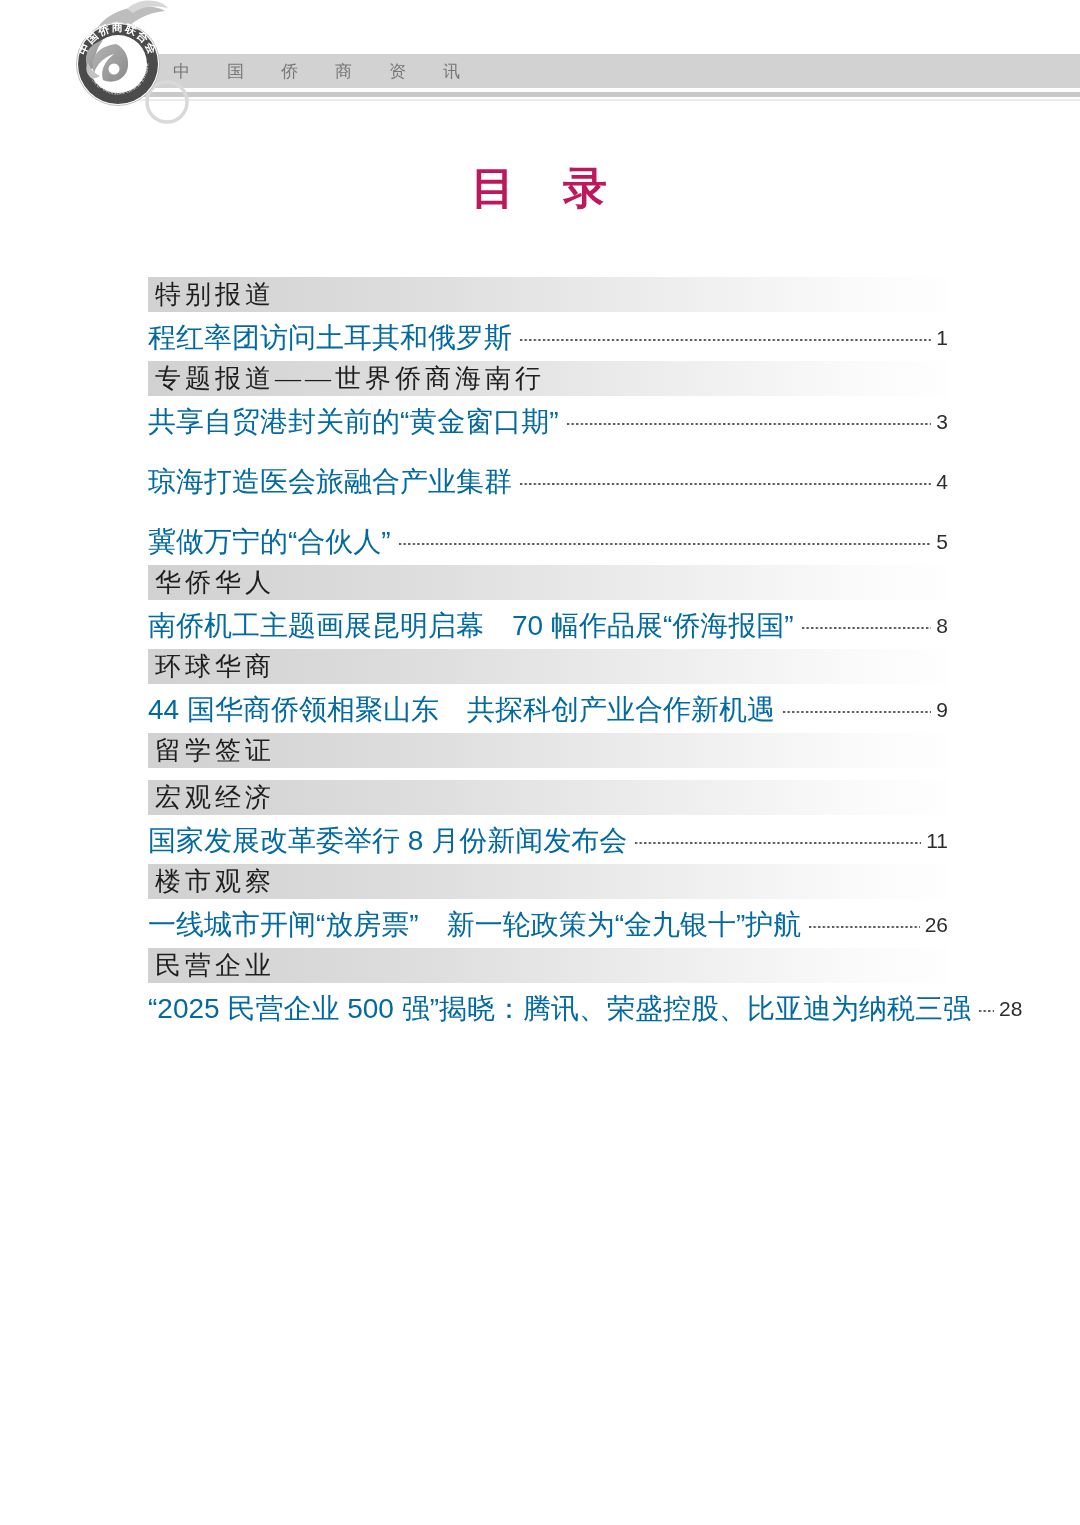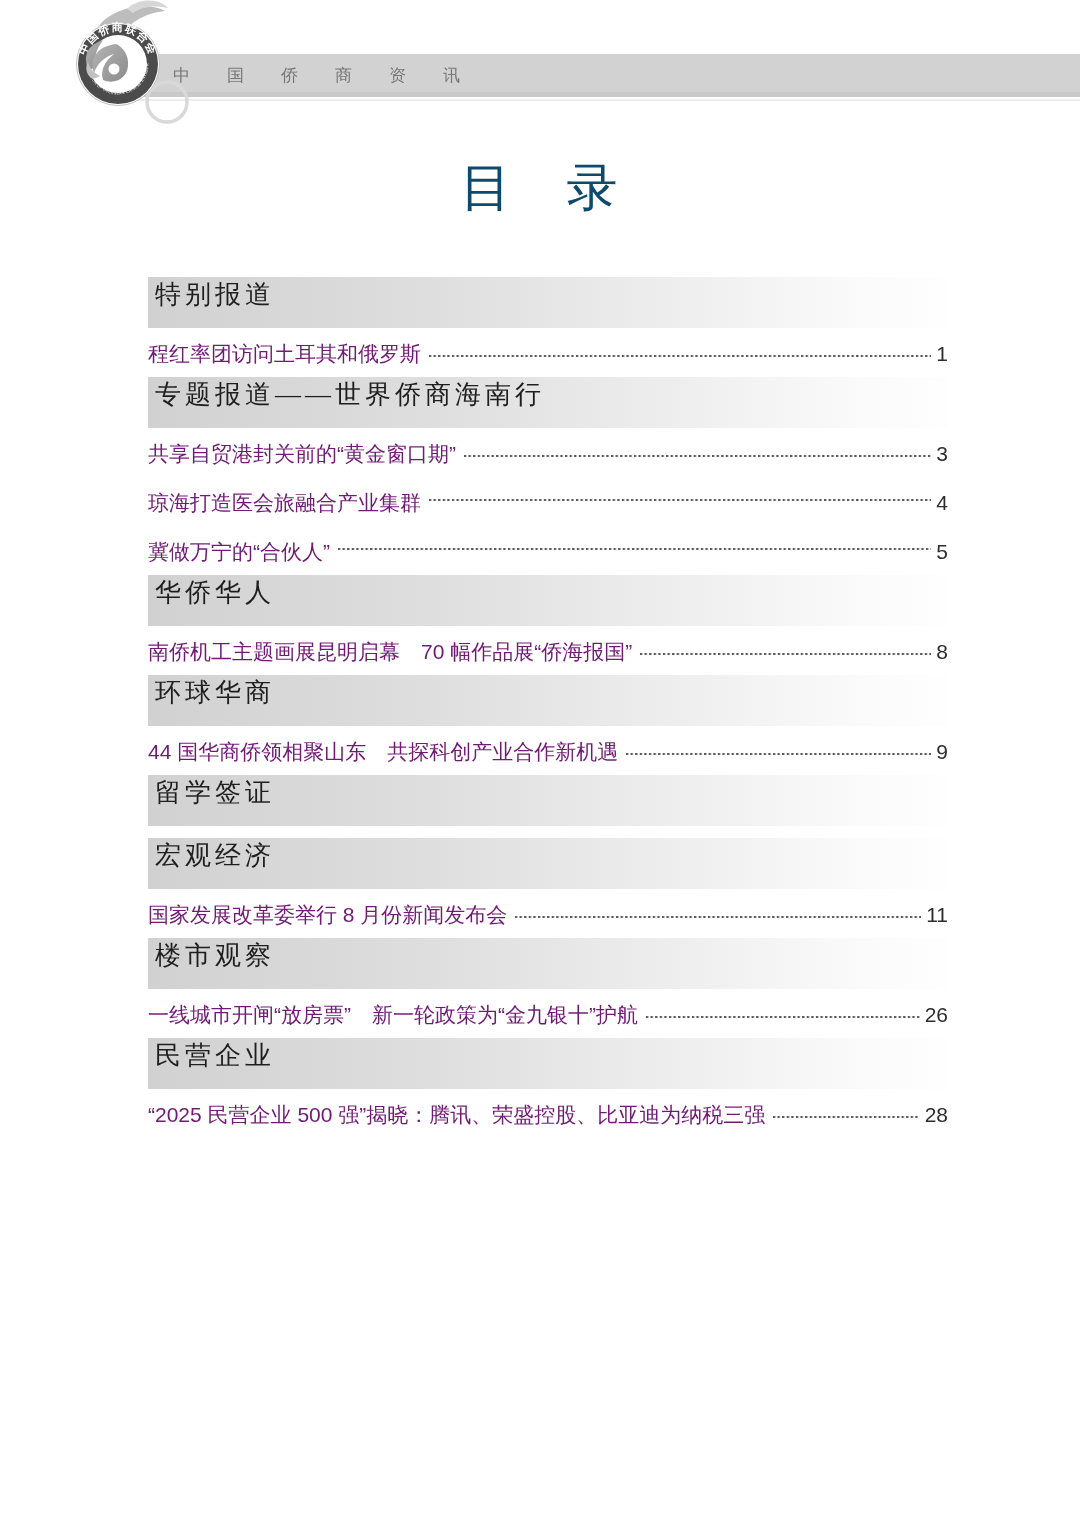--- a/index.html
+++ b/index.html
@@ -4,64 +4,64 @@
 <style>
   * { margin:0; padding:0; box-sizing:border-box; }
   html,body { background:#ffffff; }
   body {
     width:1080px; height:1525px; position:relative; overflow:hidden;
     font-family:"Liberation Sans","DejaVu Sans",sans-serif;
   }
 
   
   .brand-bar {
-    position:absolute; left:133px; right:0; top:54px; height:42px;
+    position:absolute; left:133px; right:0; top:54px; height:34px;
     background:var(--bar-gray,#d2d2d2);
     display:flex; align-items:center;
   }
   .brand-text {
     padding-left:40px;
     font-size:17px; color:#777777; letter-spacing:37px; white-space:nowrap;
   }
   .brand-underline {
     position:absolute; left:133px; right:0; top:92px; height:5px;
     background:#c9c9c9;
   }
   .brand-underline-faint {
     position:absolute; left:133px; right:0; top:99px; height:2px;
     background:#ececec;
   }
   .logo { position:absolute; left:26px; top:0; z-index:3; }
 
   
   .toc-title {
     margin:161px 0 0; text-align:center;
-    font-size:51px; line-height:54px; font-weight:normal;
-    color:#0c4a6e; letter-spacing:2px;
+    font-size:44px; line-height:54px; font-weight:bold;
+    color:#be185d; letter-spacing:2px;
     font-family:"Liberation Sans","DejaVu Sans",sans-serif;
   }
 
   
   .toc { position:absolute; left:148px; top:277px; width:800px; }
   .toc-section { margin-bottom:10px; }
   .section-bar {
-    height:51px; margin-bottom:12px;
+    height:35px; margin-bottom:12px;
     background:linear-gradient(90deg,
       var(--section-gray,#d1d1d1) 0%, #dedede 35%, #efefef 68%, #fbfbfb 90%, #fefefe 100%);
-    display:flex; align-items:flex-start;
+    display:flex; align-items:flex-end;
   }
   .section-label {
     padding-left:7px;
     font-family:"Liberation Serif","DejaVu Serif",serif;
     font-size:26px; letter-spacing:4px; color:#1e1e1e; white-space:nowrap;
   }
   .entry { display:flex; align-items:flex-end; line-height:27px; }
-  .entry + .entry { margin-top:22px;align-items:center; }
+  .entry + .entry { margin-top:33px; }
   .entry-title {
-    font-size:21px; color:#701a75; white-space:nowrap; flex:0 0 auto;
+    font-size:28px; color:#0369a1; white-space:nowrap; flex:0 0 auto;
   }
   .leader {
     flex:1 1 auto; height:10px; margin:0 5px 6px 7px; min-width:16px;
     background-image:radial-gradient(circle at 2px 5px, #585858 1.15px, rgba(0,0,0,0) 1.5px);
     background-size:4.6px 10px; background-repeat:repeat-x;
   }
   .entry-page {
     flex:0 0 auto; font-size:21px; color:#2d2d2d; white-space:nowrap;
   }
 </style>

